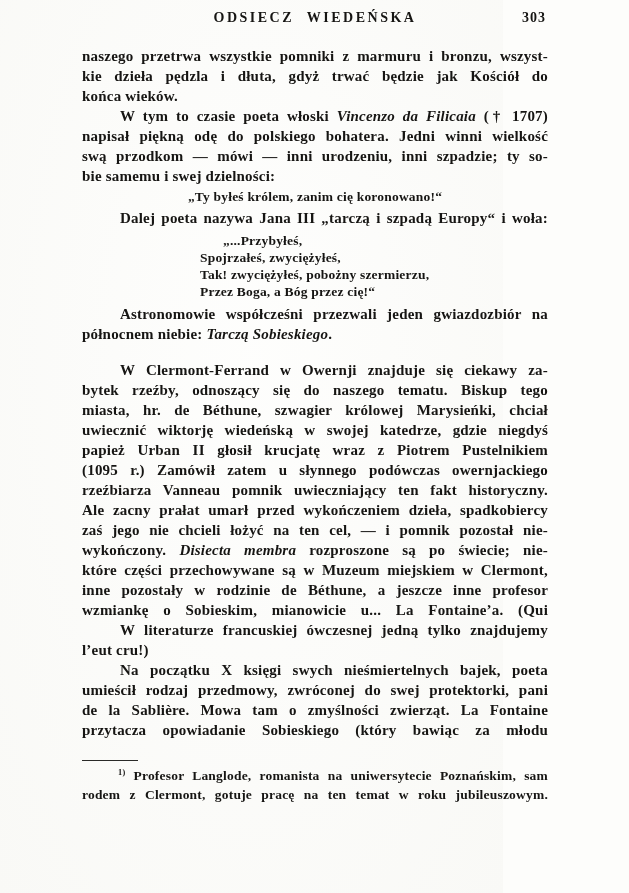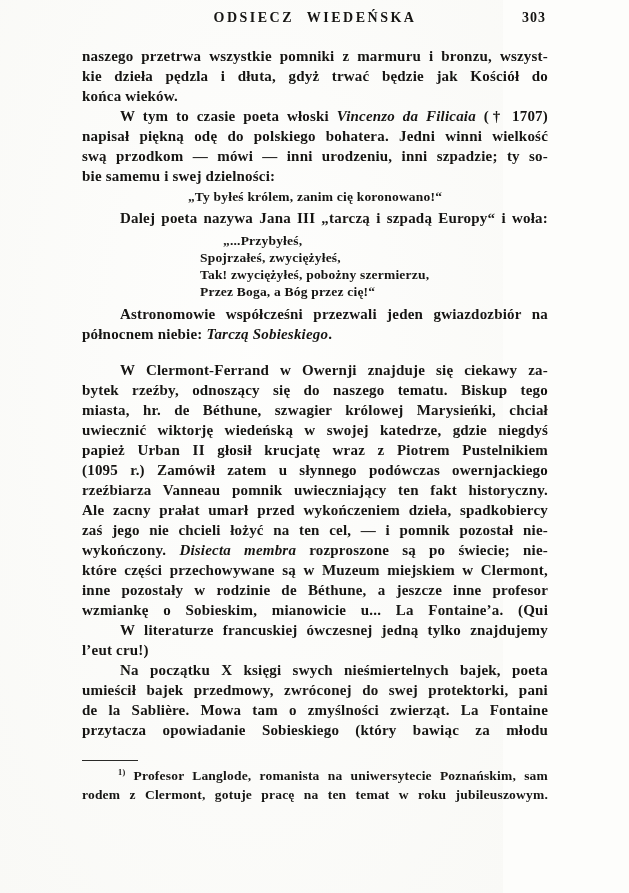--- a/index.html
+++ b/index.html
@@ -108,21 +108,21 @@
         <div class="line just"><span>które części przechowywane są w Muzeum miejskiem w Clermont,</span></div>
         <div class="line just"><span>inne pozostały w rodzinie de Béthune, a jeszcze inne profesor</span></div>
       </div>
       <div class="para">
         <div class="line just"><span>wzmiankę o Sobieskim, mianowicie u... La Fontaine’a. (Qui</span></div>
         <div class="line just indent"><span>W literaturze francuskiej ówczesnej jedną tylko znajdujemy</span></div>
         <div class="line"><span>l’eut cru!)</span></div>
       </div>
       <div class="para">
         <div class="line just indent"><span>Na początku X księgi swych nieśmiertelnych bajek, poeta</span></div>
-        <div class="line just"><span>umieścił bajek przedmowy, zwróconej do swej protektorki, pani</span></div>
+        <div class="line just"><span>umieścił rodzaj przedmowy, zwróconej do swej protektorki, pani</span></div>
         <div class="line just"><span>de la Sablière. Mowa tam o zmyślności zwierząt. La Fontaine</span></div>
         <div class="line just"><span>przytacza opowiadanie Sobieskiego (który bawiąc za młodu</span></div>
       </div>
     </div>
 
   <div class="footnote-block">
     <div class="footnote-rule"></div>
     <div class="footnote">
         <div class="line just indent"><sup>1)</sup><span> Profesor Langlode, romanista na uniwersytecie Poznańskim, sam</span></div>
         <div class="line just"><span>rodem z Clermont, gotuje pracę na ten temat w roku jubileuszowym.</span></div>

